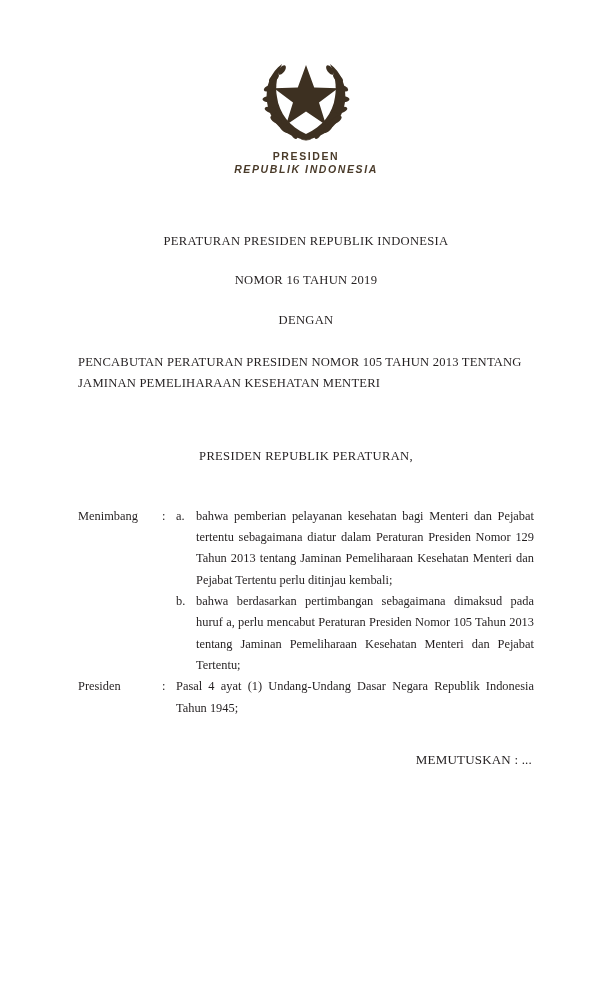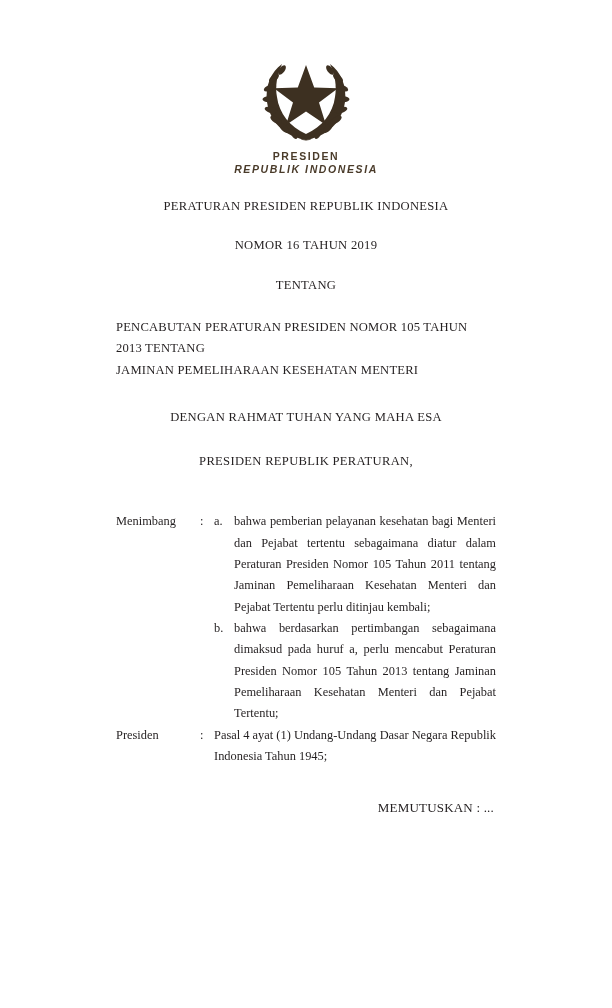--- a/index.html
+++ b/index.html
@@ -13,21 +13,21 @@
     font-family: "Liberation Serif", serif;
     color: #231f20;
     position: relative;
     overflow: hidden;
   }
   .page {
     width: 612px;
     height: 744px;
     position: relative;
     box-sizing: border-box;
-    padding: 0 116px;
+    padding: 0 78px;
   }
 
   
   .emblem-wrap {
     padding-top: 52px;
     text-align: center;
   }
   .emblem {
     display: inline-block;
     width: 112px;
@@ -52,21 +52,21 @@
     font-size: 10.5px;
     letter-spacing: 1.6px;
     font-weight: bold;
     color: #4a3b2a;
     font-style: italic;
   }
 
   
   .titleblock {
     text-align: center;
-    margin-top: 20px;
+    margin-top: 55px;
   }
   .titleblock .t {
     font-size: 12.6px;
     letter-spacing: 0.3px;
     line-height: 1.5;
   }
   .gap-1 { height: 20px; }
   .gap-2 { height: 21px; }
   .gap-3 { height: 22px; }
   .gap-4 { height: 26px; }
@@ -168,36 +168,35 @@
       <div class="line1">PRESIDEN</div>
       <div class="line2">REPUBLIK  INDONESIA</div>
     </div>
   </div>
 
   <div class="titleblock">
     <div class="t">PERATURAN PRESIDEN REPUBLIK INDONESIA</div>
     <div class="gap-1"></div>
     <div class="t">NOMOR 16 TAHUN 2019</div>
     <div class="gap-2"></div>
-    <div class="t">TENTANG</div>
+    <div class="t">DENGAN</div>
     <div class="gap-3"></div>
     <div class="subject">PENCABUTAN PERATURAN PRESIDEN NOMOR 105 TAHUN 2013 TENTANG</div>
     <div class="subject">JAMINAN PEMELIHARAAN KESEHATAN MENTERI</div>
     <div class="gap-4"></div>
-    <div class="t">DENGAN RAHMAT TUHAN YANG MAHA ESA</div>
     <div class="gap-5"></div>
     <div class="t">PRESIDEN REPUBLIK PERATURAN,</div>
   </div>
 
   <div class="clause">
     <div class="row">
       <div class="label">Menimbang</div>
       <div class="colon">:</div>
       <div class="marker">a.</div>
-      <div class="body-text">bahwa pemberian pelayanan kesehatan bagi Menteri dan Pejabat tertentu sebagaimana diatur dalam Peraturan Presiden Nomor 105 Tahun 2011 tentang Jaminan Pemeliharaan Kesehatan Menteri dan Pejabat Tertentu perlu ditinjau kembali;</div>
+      <div class="body-text">bahwa pemberian pelayanan kesehatan bagi Menteri dan Pejabat tertentu sebagaimana diatur dalam Peraturan Presiden Nomor 129 Tahun 2013 tentang Jaminan Pemeliharaan Kesehatan Menteri dan Pejabat Tertentu perlu ditinjau kembali;</div>
     </div>
 
     <div class="row item-b">
       <div class="label"></div>
       <div class="colon"></div>
       <div class="marker">b.</div>
       <div class="body-text">bahwa berdasarkan pertimbangan sebagaimana dimaksud pada huruf a, perlu mencabut Peraturan Presiden Nomor 105 Tahun 2013 tentang Jaminan Pemeliharaan Kesehatan Menteri dan Pejabat Tertentu;</div>
     </div>
 
     <div class="row mengingat">

